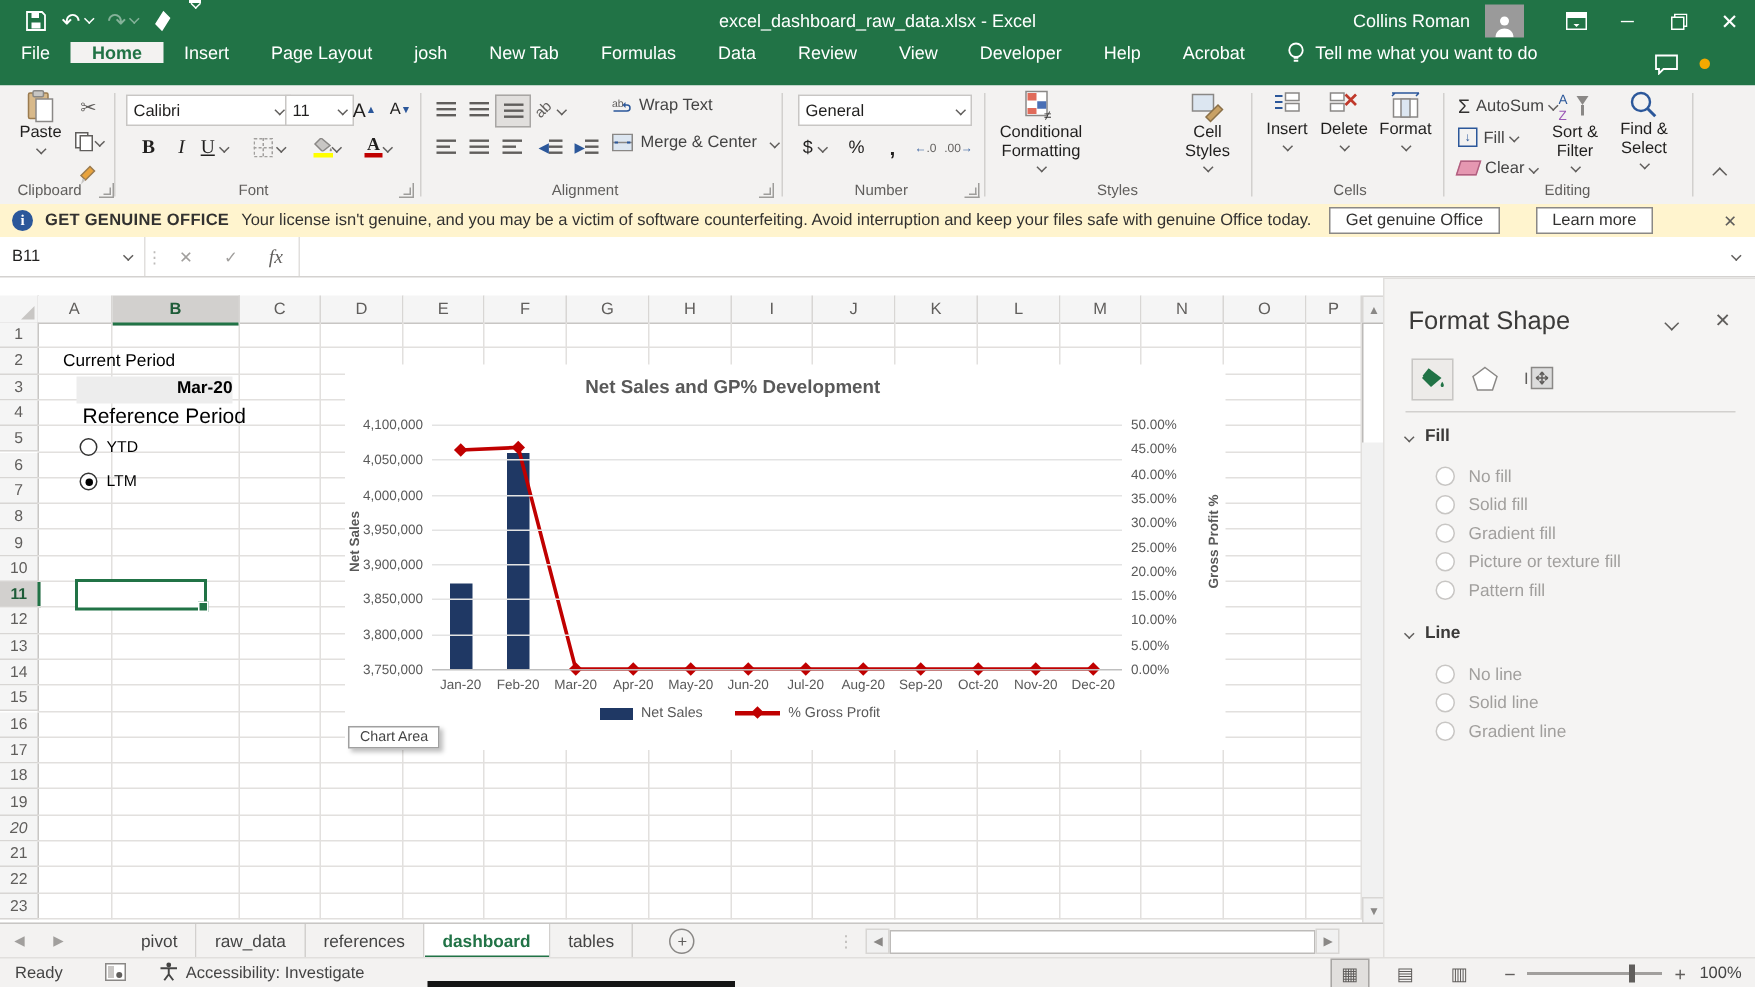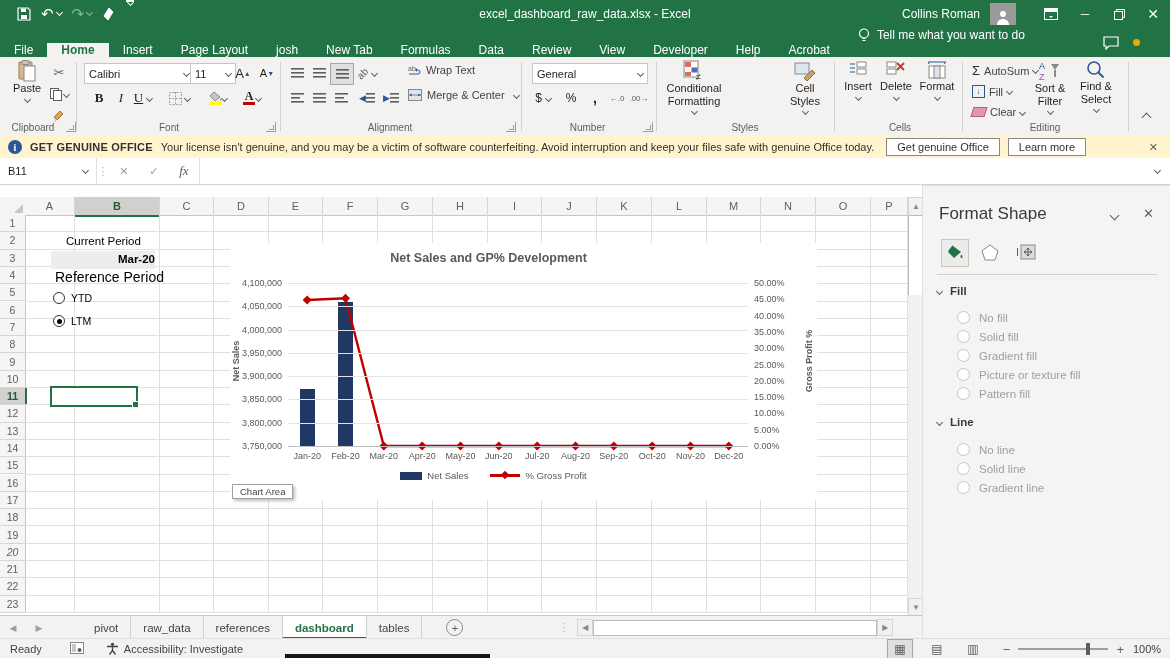--- a/index.html
+++ b/index.html
@@ -33,21 +33,21 @@
      linear-gradient(#605e5c,#605e5c) 0 4px/13px 1.6px no-repeat,
      linear-gradient(#605e5c,#605e5c) 0 8px/13px 1.6px no-repeat}
   .lines-icon.l{background:
      linear-gradient(#605e5c,#605e5c) 0 0/13px 1.6px no-repeat,
      linear-gradient(#605e5c,#605e5c) 0 4px/9px 1.6px no-repeat,
      linear-gradient(#605e5c,#605e5c) 0 8px/13px 1.6px no-repeat}
   .tbtn{display:flex;align-items:center;justify-content:center;width:22px;height:20px;color:#201f1e}
   .sel-box{border:1px solid #a8a6a4;background:#e1dfdd}
   
   #warnbar{position:absolute;left:0;top:136px;width:1170px;height:22px;background:#fff4ce;display:flex;align-items:center;font-size:11px;color:#323130}
-  .warn-btn{background:#fff;border:1px solid #8a8886;height:16px;display:flex;align-items:center;padding:0 10px;margin-left:8px;font-size:11px;white-space:nowrap}
+  .warn-btn{background:#fff;border:1px solid #8a8886;height:16px;display:flex;align-items:center;padding:0 10px;margin-left:24px;font-size:11px;white-space:nowrap}
   
   #formulabar{position:absolute;left:0;top:158px;width:1170px;height:26px;background:#fff;border-bottom:1px solid #d4d2d0;display:flex;align-items:stretch}
   #namebox{width:88px;border-right:1px solid #e1dfdd;display:flex;align-items:center;padding-left:8px;color:#201f1e;position:relative}
   
   #gridwrap{position:absolute;left:0;top:197px;width:922px;height:418px;background:#fff}
   .colhead{position:absolute;top:0;height:18px;background:#f5f5f5;border-right:1px solid #d8d6d4;border-bottom:1px solid #c8c6c4;color:#605e5c;font-size:11px;display:flex;align-items:center;justify-content:center}
   .colhead.sel{background:#d2d0ce;border-bottom:2px solid #217346;color:#1e5c38;font-weight:bold}
   .rowhead{position:absolute;left:0;width:25px;background:#f5f5f5;border-right:1px solid #c8c6c4;border-bottom:1px solid #d8d6d4;color:#605e5c;font-size:10.5px;display:flex;align-items:center;justify-content:center}
   .rowhead.sel{background:#d2d0ce;border-right:2px solid #217346;color:#1e5c38;font-weight:bold}
   .gl{position:absolute;background:#e2e0de}
@@ -132,21 +132,21 @@
         <svg width="11" height="11" viewBox="0 0 11 11">
             <rect x="0.5" y="2.5" width="8" height="8" fill="none" stroke="#fff"></rect>
             <path d="M2.5 2.5v-2h8v8h-2" fill="none" stroke="#fff"></path>
           </svg>
       </span>
       <span class="win-btn" style="font-size:14px">✕</span>
     </div>
   </div>
 
   <div id="tabrow">
-    <div id="ribbon-tabs" style="display:flex;align-items:flex-end">
+    <div id="ribbon-tabs" style="display:flex;align-items:flex-start">
         <div class="rtab">File</div>
         <div class="rtab active">Home</div>
         <div class="rtab">Insert</div>
         <div class="rtab">Page Layout</div>
         <div class="rtab">josh</div>
         <div class="rtab">New Tab</div>
         <div class="rtab">Formulas</div>
         <div class="rtab">Data</div>
         <div class="rtab">Review</div>
         <div class="rtab">View</div>
@@ -504,21 +504,21 @@
         <div class="gl" style="left: 25px; top: 293.8px; width: 883px; height: 1px;"></div>
         <div class="gl" style="left: 25px; top: 311.1px; width: 883px; height: 1px;"></div>
         <div class="gl" style="left: 25px; top: 328.4px; width: 883px; height: 1px;"></div>
         <div class="gl" style="left: 25px; top: 345.7px; width: 883px; height: 1px;"></div>
         <div class="gl" style="left: 25px; top: 363px; width: 883px; height: 1px;"></div>
         <div class="gl" style="left: 25px; top: 380.3px; width: 883px; height: 1px;"></div>
         <div class="gl" style="left: 25px; top: 397.6px; width: 883px; height: 1px;"></div>
         <div class="gl" style="left: 25px; top: 414.9px; width: 883px; height: 1px;"></div>
       </div>
 
-    <div class="abs" style="left:66px;top:38px;width:120px;font-size:11.5px;color:#000">Current Period</div>
+    <div class="abs" style="left:42px;top:38px;width:120px;font-size:11.5px;color:#000">Current Period</div>
     <div class="abs" style="left:51px;top:54px;width:104px;height:16px;background:#ededed;font-weight:bold;font-size:11.5px;color:#000;text-align:right;padding-top:2px">Mar-20</div>
     <div class="abs" style="left:55px;top:72px;width:130px;font-size:14px;color:#000">Reference Period</div>
     <div id="radio-group" class="abs" style="left:53px;top:95px">
         <div class="flex" style="margin-bottom: 11px;">
           <div style="width: 10px; height: 10px; border: 1.4px solid rgb(51, 51, 51); border-radius: 50%; background: rgb(255, 255, 255); display: flex; align-items: center; justify-content: center;"></div>
           <div style="margin-left: 6px; font-size: 10.5px; color: rgb(0, 0, 0);">YTD</div>
         </div>
         <div class="flex" style="margin-bottom: 11px;">
           <div style="width: 10px; height: 10px; border: 1.4px solid rgb(51, 51, 51); border-radius: 50%; background: rgb(255, 255, 255); display: flex; align-items: center; justify-content: center;">
             <div style="width: 5px; height: 5px; border-radius: 50%; background: rgb(0, 0, 0);"></div>

